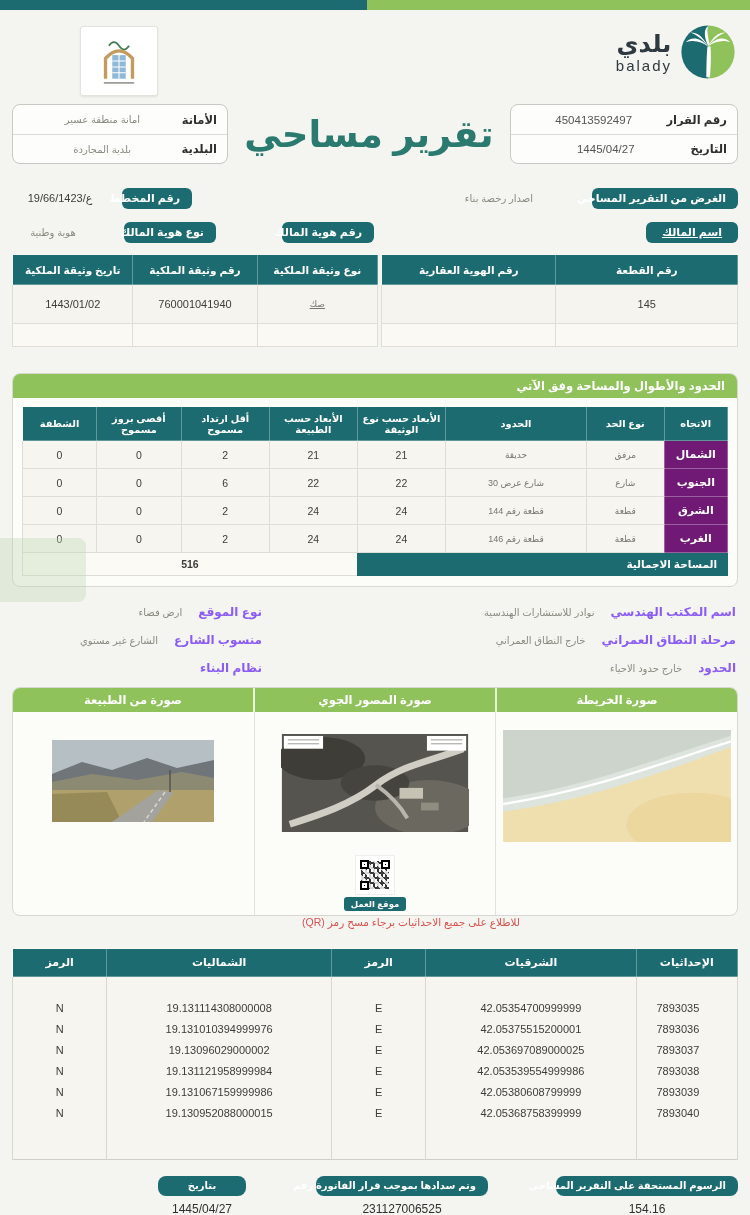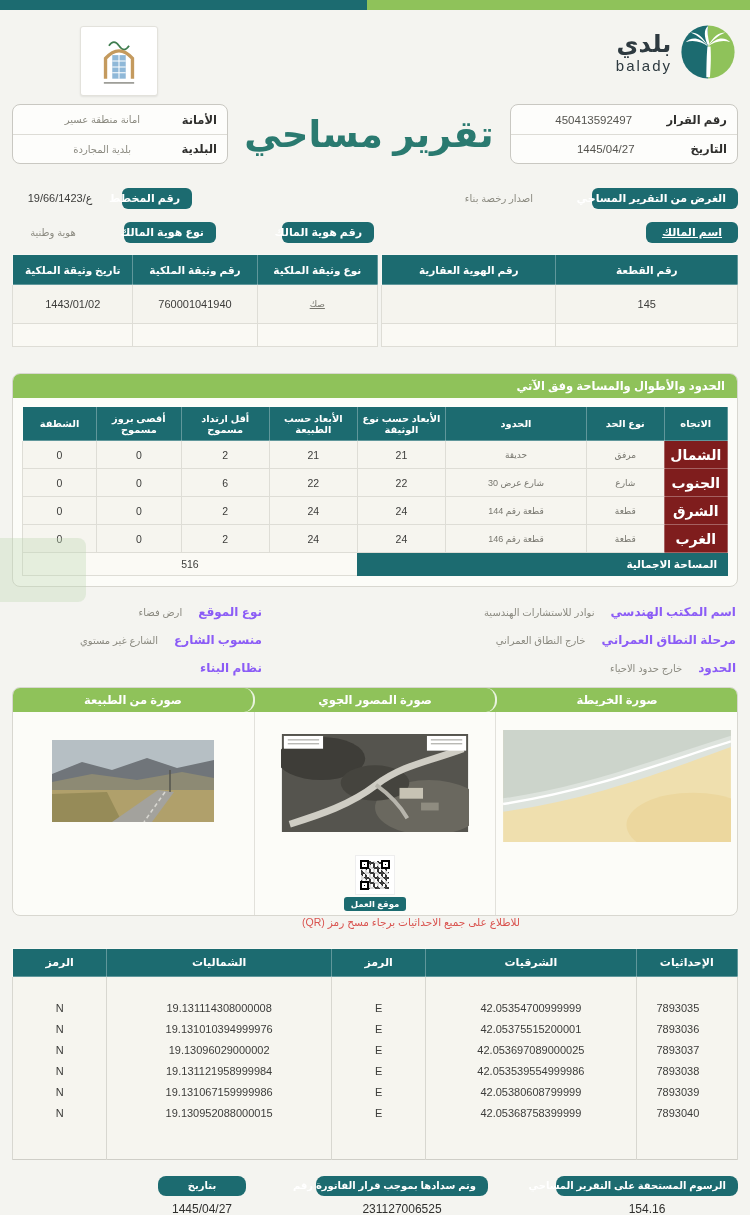--- a/index.html
+++ b/index.html
@@ -68,40 +68,40 @@
   
   .card { margin:0 12px; background:#fcfcf8; border:1px solid #d8d7d0; border-radius:8px; }
   .bound-card { margin-top:26px; padding-bottom:10px; }
   .band { height:24px; background:#8fc25a; border-radius:7px 7px 0 0; color:#fff;
     font-size:11.5px; font-weight:bold; line-height:24px; padding:0 12px; }
   table.bounds { width:calc(100% - 18px); margin:8px auto 0; border-collapse:collapse; table-layout:fixed; }
   table.bounds th { background:#1c6b70; color:#fff; font-size:9.8px; font-weight:bold;
     height:34px; border:1px solid rgba(255,255,255,.3); padding:1px 2px; }
   table.bounds td { border:1px solid #deddd6; background:#f6f5ef; text-align:center;
     height:28px; font-size:10.5px; color:#3c3c3a; }
-  table.bounds td.dir { background:#7f1d1d; color:#fff; font-weight:bold; font-size:14px;
+  table.bounds td.dir { background:#701a75; color:#fff; font-weight:bold; font-size:11px;
     border-color:rgba(255,255,255,.3); }
   table.bounds td.desc { font-size:9px; color:#77766e; }
   table.bounds td.tot-l { background:#1c6b70; color:#fff; font-weight:bold; font-size:10.5px;
     text-align:right; padding-right:10px; height:23px; border-color:#1c6b70; }
-  table.bounds td.tot-v { background:#fbfaf5; font-weight:normal; height:23px; }
+  table.bounds td.tot-v { background:#fbfaf5; font-weight:bold; height:23px; }
 
   
   .site { display:grid; grid-template-columns:1fr 1fr; row-gap:14px; padding:0 14px 0 20px; margin-top:18px; }
   .site .cell { display:flex; align-items:baseline; gap:16px; }
   .site .cell.l { padding-right:116px; }
   .site .lbl { font-weight:bold; font-size:12px; color:#8b5cf6; white-space:nowrap; }
   .site .val { font-size:10px; color:#8b8a80; }
 
   
   .img-card { margin-top:12px; }
   .band3 { display:flex; height:24px; background:#8fc25a; border-radius:7px 7px 0 0; color:#fff;
     font-size:11.5px; font-weight:bold; line-height:24px; text-align:center; }
   .band3 > div { flex:1; }
-  .band3 > div + div { border-right:2px solid rgba(255,255,255,.8);border-radius:11px; }
+  .band3 > div + div { border-right:2px solid rgba(255,255,255,.8); }
   .img-body { display:flex; min-height:172px; }
   .img-col { flex:1; display:flex; flex-direction:column; align-items:center; }
   .img-col + .img-col { border-right:1px solid #e2e1db; }
   .qr-small-wrap { display:flex; flex-direction:column; align-items:center; margin-top:24px; margin-bottom:4px; }
   .qr-pill { background:#1c6b70; color:#fff; font-size:8.5px; font-weight:bold; padding:2px 7px; border-radius:3px; margin-top:3px; }
   .note-row { display:flex; margin-top:0; }
   .note { margin-right:230px; font-size:10.5px; color:#d9534f; }
 
   
   .coords { margin:20px 12px 0; }

